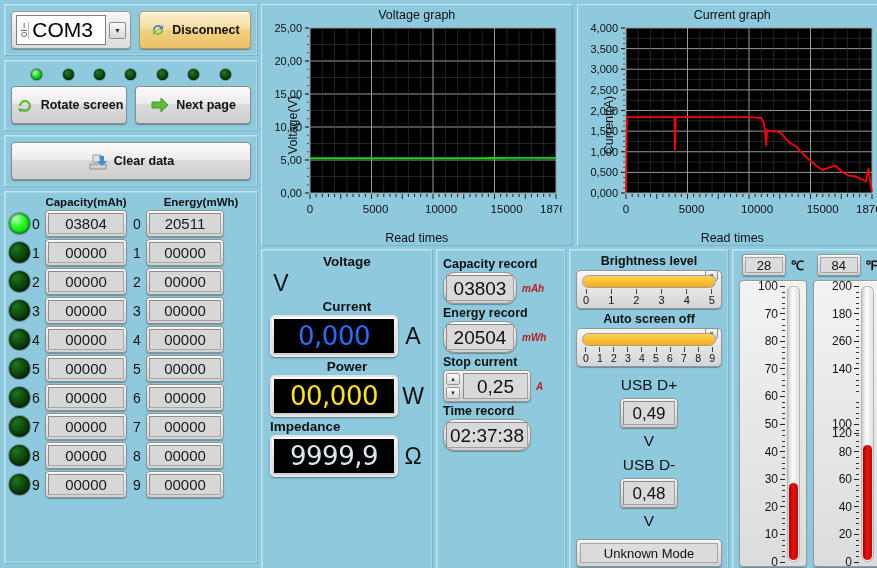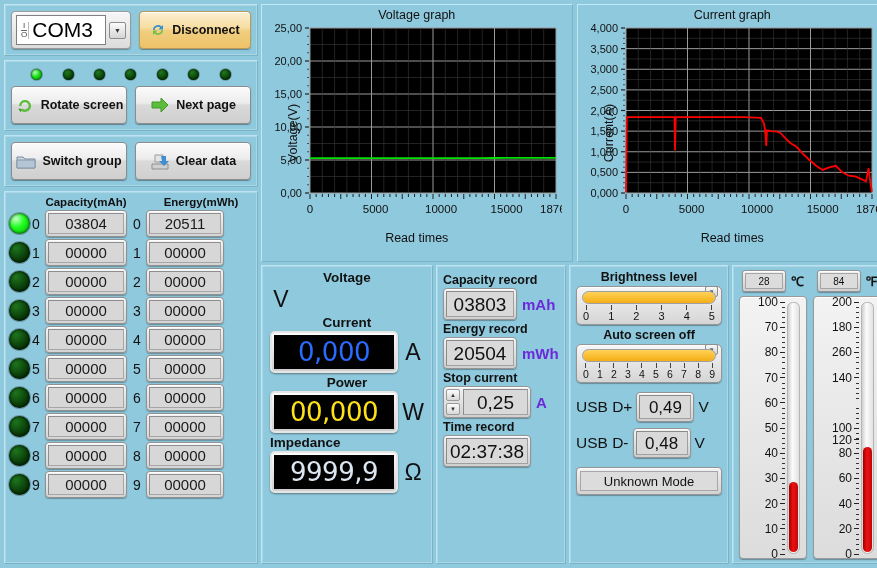--- a/index.html
+++ b/index.html
@@ -135,32 +135,32 @@
     font-family:"DejaVu Sans", sans-serif;
     font-size:26px; font-weight:normal; text-align:center;
     letter-spacing:-0.5px; height:34px; line-height:34px;
   }
   .unit{ font-size:23px; color:#111; width:22px; text-align:center;}
 
   .records{ width:130px; padding:5px 6px;}
   .records .cap{ font-size:12.5px; font-weight:bold; color:#111; margin:2px 0 1px 0;}
   .rec-line{ display:flex; align-items:center; gap:5px;}
   .rec-disp{
-    border:1px solid #949494; border-radius:4px;
+    border:1px solid #949494; border-radius:12px;
     background:linear-gradient(180deg,#f3f3f3,#d0d0d0);
     box-shadow:0 1px 1px rgba(0,0,0,.3), inset 0 1px 0 #fff;
     padding:2px; width:74px;
   }
   .rec-in{
     background:#d9d9d9; border:1px solid #a0a0a0;
     border-top-color:#8a8a8a; border-left-color:#8a8a8a;
     font-size:19px; color:#111; text-align:center; height:26px; line-height:26px;
     overflow:hidden; white-space:nowrap;
   }
-  .rec-unit{ font-size:15px; font-weight:bold; color:#6d28d9;}
+  .rec-unit{ font-size:10px; font-weight:bold; color:#b91c1c;font-style:italic;}
 
   .spin{
     border:1px solid #949494; border-radius:4px;
     background:linear-gradient(180deg,#f3f3f3,#d0d0d0);
     box-shadow:0 1px 1px rgba(0,0,0,.3), inset 0 1px 0 #fff;
     padding:2px; display:flex; gap:3px; width:88px;
   }
   .spin-btns{ display:flex; flex-direction:column; gap:2px;}
   .spin-b{
     width:14px;height:12px;border:1px solid #9a9a9a;border-radius:2px;
@@ -193,21 +193,21 @@
     border:1px solid #8f8f8f; border-radius:2px;
     background:linear-gradient(180deg,#fafafa,#d4d4d4);
     font-size:6px; display:flex;align-items:center;justify-content:center;color:#333;
   }
   .ticks{ display:flex; justify-content:space-between; padding:0 1px; margin-top:1px;}
   .tick{ display:flex; flex-direction:column; align-items:center; }
   .tick i{ width:1px;height:5px;background:#444;display:block;}
   .tick span{ font-size:11px; color:#111; line-height:12px;}
   .ticks.wide .tick span{ font-size:10.5px;}
 
-  .usb-line{ display:flex; align-items:center; gap:4px; margin-top:6px;}
+  .usb-line{ display:flex; align-items:center; gap:4px; margin-top:6px;flex-direction:column;}
   .usb-lbl{ font-size:15.5px; color:#111;}
   .usb-disp{
     border:1px solid #949494; border-radius:4px;
     background:linear-gradient(180deg,#f3f3f3,#cfcfcf);
     box-shadow:0 1px 1px rgba(0,0,0,.3), inset 0 1px 0 #fff;
     padding:2px; width:58px;
   }
   .usb-in{
     background:#d9d9d9; border:1px solid #a0a0a0;
     border-top-color:#8a8a8a; border-left-color:#8a8a8a;
@@ -227,21 +227,21 @@
   
   .temps{ width:156px; display:flex; gap:4px; padding:4px 5px;}
   .tcol{ flex:1; display:flex; flex-direction:column; align-items:center;}
   .t-top{ display:flex; align-items:center; gap:5px; margin-bottom:4px;}
   .t-disp{
     border:1px solid #949494; border-radius:3px;
     background:linear-gradient(180deg,#f2f2f2,#d0d0d0);
     box-shadow:0 1px 1px rgba(0,0,0,.3), inset 0 1px 0 #fff;
     padding:2px; width:44px;
   }
-  .t-in{ background:#dcdcdc; border:1px solid #a5a5a5; font-size:10px; color:#111;
+  .t-in{ background:#dcdcdc; border:1px solid #a5a5a5; font-size:13px; color:#111;
          text-align:center; height:16px; line-height:16px;}
   .t-unit{ font-size:13px; font-weight:bold; color:#111;}
   .thermo{
     flex:1; width:68px;
     border:1px solid #9a9a9a; border-radius:4px;
     background:linear-gradient(180deg,#f3f3f3,#dcdcdc);
     box-shadow:0 1px 1px rgba(0,0,0,.3), inset 0 1px 0 #fff;
     position:relative; display:flex; padding:5px 3px 4px 3px;
   }
   .t-scale{ flex:1; position:relative; }
@@ -311,27 +311,20 @@
           <svg width="20" height="18" viewBox="0 0 20 18">
             <path d="M2 6h9V2l7 7-7 7v-4H2z" fill="#5bbd3a" stroke="#3f9a26"></path>
           </svg>
           <span class="lbl">Next page</span>
         </div>
       </div>
     </div>
 
     <div class="pane">
       <div class="row">
-        <div class="btn">
-          <svg width="20" height="17" viewBox="0 0 20 17">
-            <path d="M1 4h6l2 2h10v9H1z" fill="#c9d7e4" stroke="#7d8da0"></path>
-            <path d="M1 7h18v8H1z" fill="#b4c6d6" stroke="#8496a8"></path>
-          </svg>
-          <span class="lbl">Switch group</span>
-        </div>
         <div class="btn">
           <svg width="20" height="18" viewBox="0 0 20 18">
             <path d="M2 12h16v5H2z" fill="#d0d0d0" stroke="#8e8e8e"></path>
             <path d="M5 3h8v7H5z" fill="#e4e4e4" stroke="#9a9a9a"></path>
             <path d="M11 4h5v5h3l-5 5-5-5h3z" fill="#3f8fd0"></path>
           </svg>
           <span class="lbl">Clear data</span>
         </div>
       </div>
     </div>

